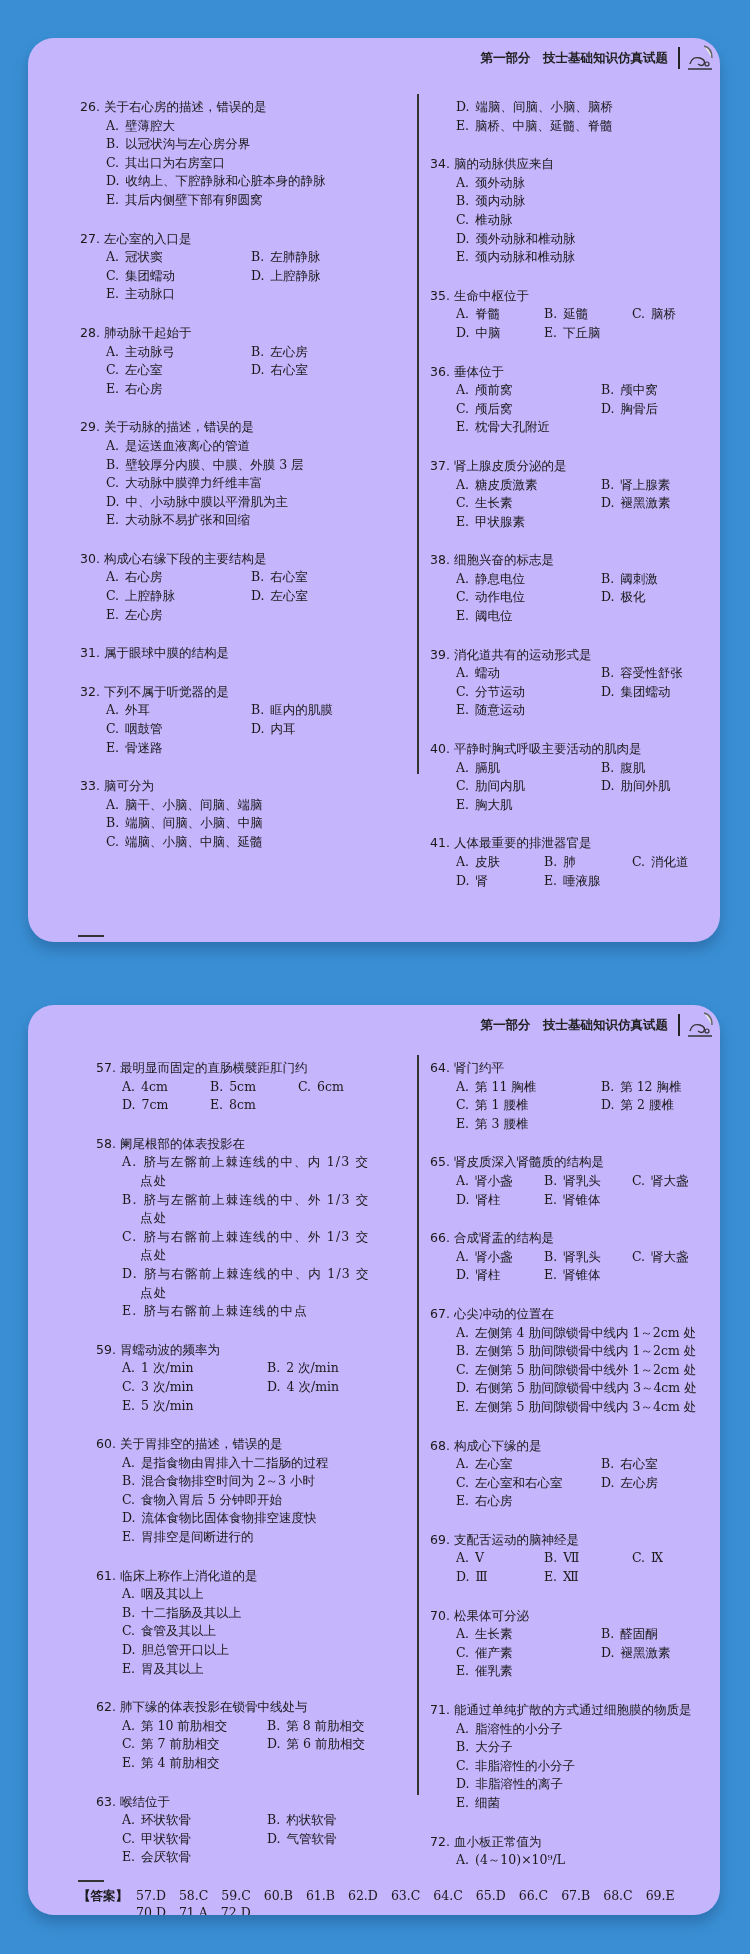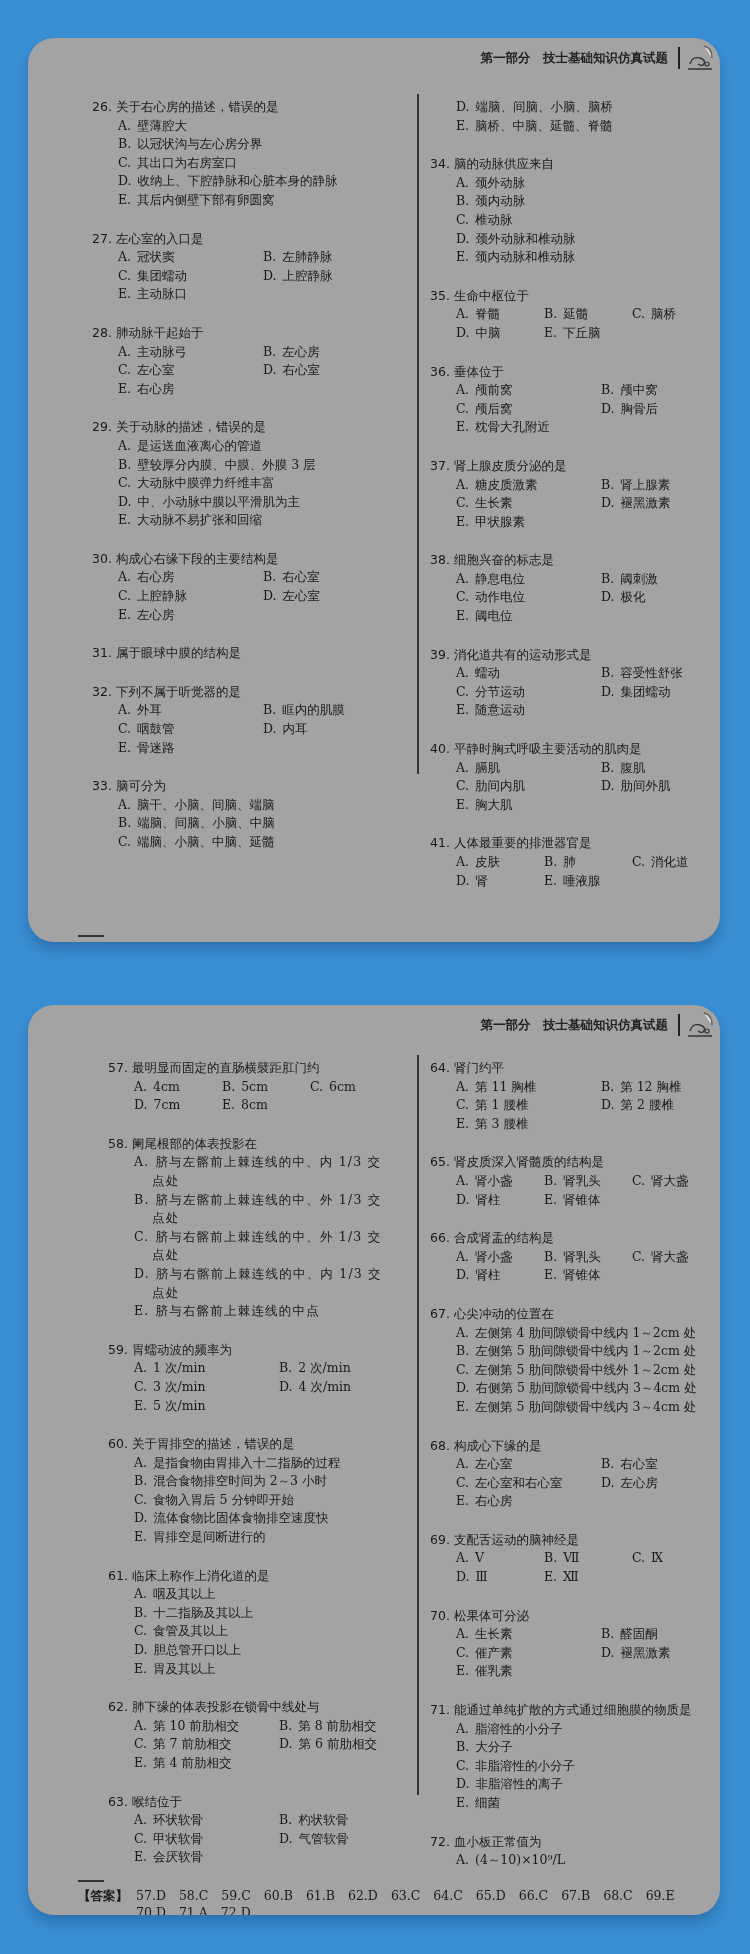--- a/index.html
+++ b/index.html
@@ -7,21 +7,21 @@
     width: 750px; height: 1954px;
     background: #3a8fd4;
     font-family: "DejaVu Serif", "Liberation Serif", serif;
     color: #1a1a1a;
     position: relative;
     overflow: hidden;
   }
   .card {
     position: absolute;
     left: 28px; width: 692px;
-    background: #a3a3a3;
+    background: #c4b5fd;
     border-radius: 26px;
     box-shadow: 0 8px 14px rgba(20,60,110,0.35);
     overflow: hidden;
   }
   .card.c1 { top: 38px; height: 904px; }
   .card.c2 { top: 1005px; height: 910px; }
   .card-header {
     position: absolute; right: 6px; top: 6px;
     display: flex; align-items: center; gap: 6px;
     font-family: "DejaVu Sans", "Liberation Sans", sans-serif;
@@ -29,21 +29,21 @@
   }
   .card-header .sep { width: 2px; height: 22px; background: #222; margin-left: 4px; }
   .card-header .corner-icon { width: 28px; height: 28px; }
   .columns {
     position: absolute; left: 0; right: 0; top: 30px; bottom: 40px;
   }
   .col {
     position: absolute; top: 0;
     font-size: 12.5px; line-height: 18.6px;
   }
-  .col.left { left: 52px; width: 300px; margin-left: 12px; }
+  .col.left { left: 52px; width: 300px; }
   .col.right { left: 402px; width: 270px; }
   .divider {
     position: absolute; left: 389px; width: 1.5px; background: #333;
   }
   .q { margin-bottom: 20px; }
   .q-stem { white-space: nowrap; }
   .q-stem .num { display: inline-block; margin-right: 4px; font-family: "DejaVu Sans", sans-serif; }
   .opts { padding-left: 26px; }
   .opts.one-col .opt { display: block; }
   .opts.two-col { display: grid; grid-template-columns: 145px 145px; }

